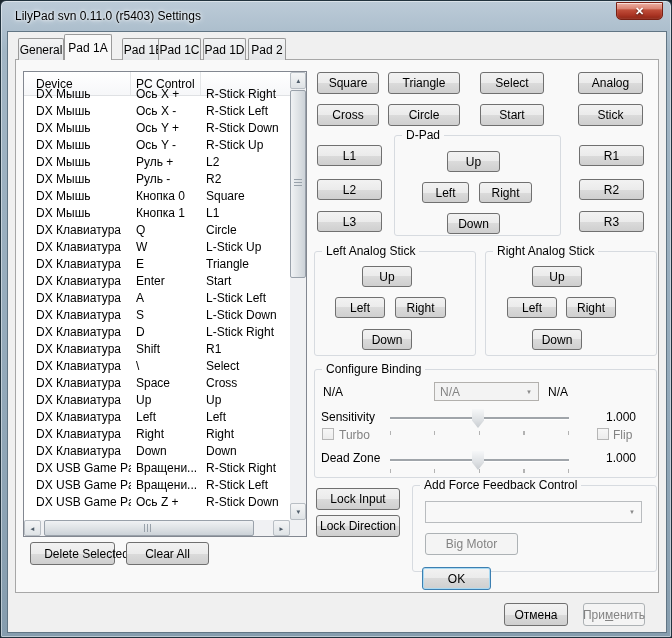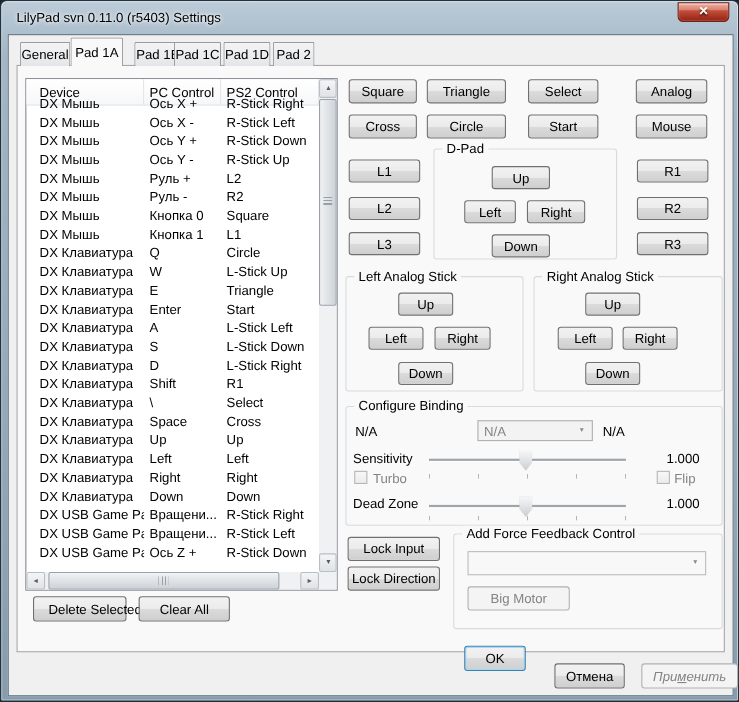--- a/index.html
+++ b/index.html
@@ -129,21 +129,20 @@
   <div class="tab active" style="left:63px;top:33px;width:48px;height:26px;">Pad 1A</div>
   <div class="tab" style="left:121px;top:37px;width:43px;height:22px;">Pad 1B</div>
   <div class="tab" style="left:157px;top:37px;width:43px;height:22px;">Pad 1C</div>
   <div class="tab" style="left:202px;top:37px;width:43px;height:22px;">Pad 1D</div>
   <div class="tab" style="left:247px;top:37px;width:38px;height:22px;">Pad 2</div>
 
   <div class="list">
     <div class="lv-header">
       <div class="lv-hcell c0">Device</div>
       <div class="lv-hcell c1">PC Control</div>
-      <div class="lv-hcell c2">PS2 Control</div>
     </div>
     <div class="lv-rows">
         <div class="lv-row">
           <div class="lv-cell c0">DX Мышь</div>
           <div class="lv-cell c1">Ось X +</div>
           <div class="lv-cell c2">R-Stick Right</div>
         </div>
         <div class="lv-row">
           <div class="lv-cell c0">DX Мышь</div>
           <div class="lv-cell c1">Ось X -</div>
@@ -289,21 +288,21 @@
   <div class="btn" style="left:29px;top:541px;width:85px;height:23px;padding-left:28px;">Delete Selected</div>
   <div class="btn" style="left:125px;top:541px;width:83px;height:23px;">Clear All</div>
 
   <div class="btn" style="left:316px;top:71px;width:62px;height:22px;">Square</div>
   <div class="btn" style="left:387px;top:71px;width:72px;height:22px;">Triangle</div>
   <div class="btn" style="left:479px;top:71px;width:64px;height:22px;">Select</div>
   <div class="btn" style="left:577px;top:71px;width:65px;height:22px;">Analog</div>
   <div class="btn" style="left:316px;top:103px;width:62px;height:22px;">Cross</div>
   <div class="btn" style="left:387px;top:103px;width:72px;height:22px;">Circle</div>
   <div class="btn" style="left:479px;top:103px;width:64px;height:22px;">Start</div>
-  <div class="btn" style="left:577px;top:103px;width:65px;height:22px;">Mouse</div>
+  <div class="btn" style="left:577px;top:103px;width:65px;height:22px;">Stick</div>
 
   <div class="btn" style="left:316px;top:144px;width:65px;height:21px;">L1</div>
   <div class="btn" style="left:316px;top:178px;width:65px;height:21px;">L2</div>
   <div class="btn" style="left:316px;top:210px;width:65px;height:21px;">L3</div>
   <div class="btn" style="left:578px;top:144px;width:65px;height:21px;">R1</div>
   <div class="btn" style="left:578px;top:178px;width:65px;height:21px;">R2</div>
   <div class="btn" style="left:578px;top:210px;width:65px;height:21px;">R3</div>
 
   <div class="groupbox" style="left:393px;top:134px;width:167px;height:101px;padding-left:20px;">
     <span class="gb-caption">D-Pad</span>
@@ -360,19 +359,19 @@
 
   <div class="groupbox" style="left:411px;top:484px;width:245px;height:87px;">
     <span class="gb-caption">Add Force Feedback Control</span>
   </div>
   <div class="combo" style="left:424px;top:500px;width:217px;height:22px;background:#f8f8f8;border-color:#b9bcbf;">
     <span class="combo-text"></span>
     <span class="combo-arrow">▼</span>
   </div>
   <div class="btn disabled" style="left:424px;top:532px;width:93px;height:22px;">Big Motor</div>
 
-  <div class="btn default" style="left:421px;top:586px;width:56px;height:23px;">OK</div>
+  <div class="btn default" style="left:421px;top:566px;width:69px;height:23px;">OK</div>
   <div class="btn" style="left:503px;top:602px;width:64px;height:23px;">Отмена</div>
-  <div class="btn disabled" style="left:582px;top:602px;width:88px;height:23px;font-style:italic;">
+  <div class="btn disabled" style="left:582px;top:602px;width:62px;height:23px;">
     <span><span>При</span><span class="mnemonic">м</span><span>енить</span></span>
   </div>
 
 </div>
 
 </body></html>

